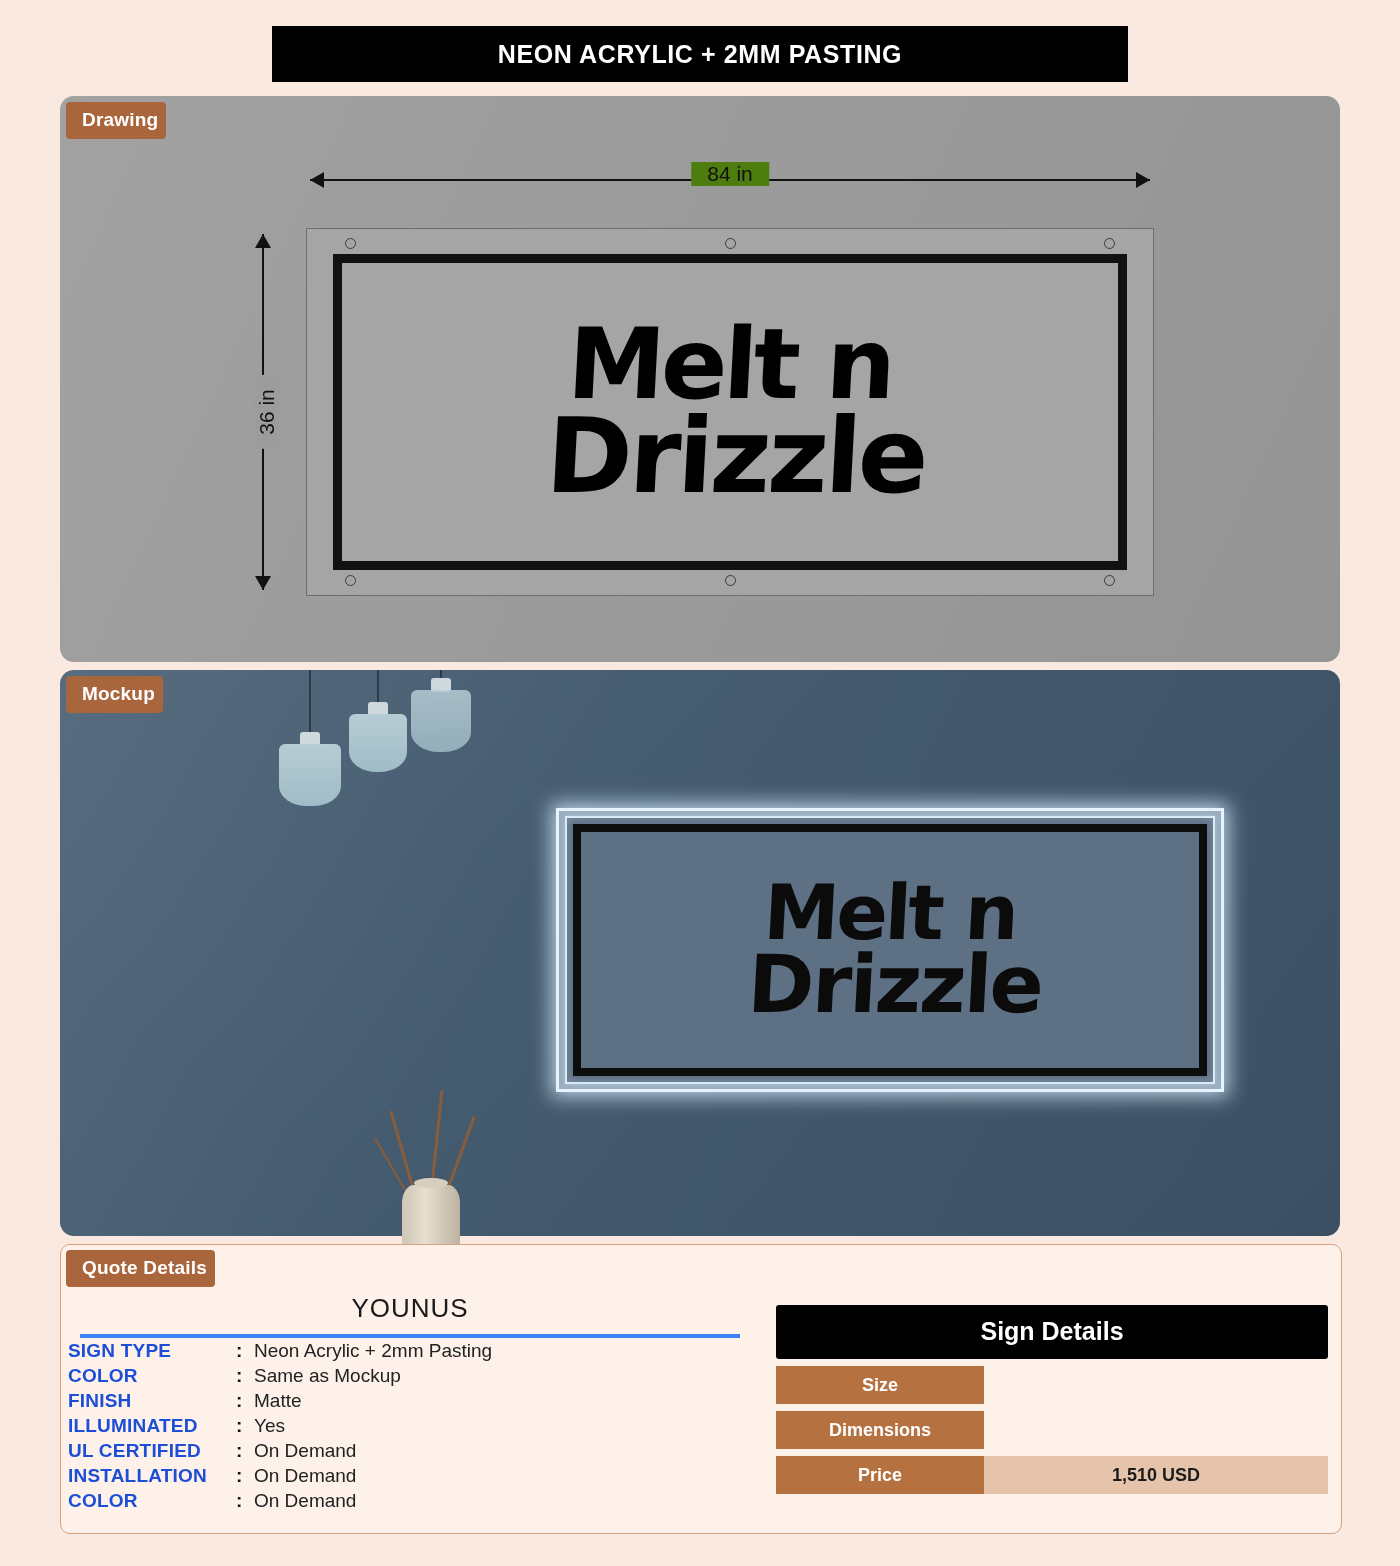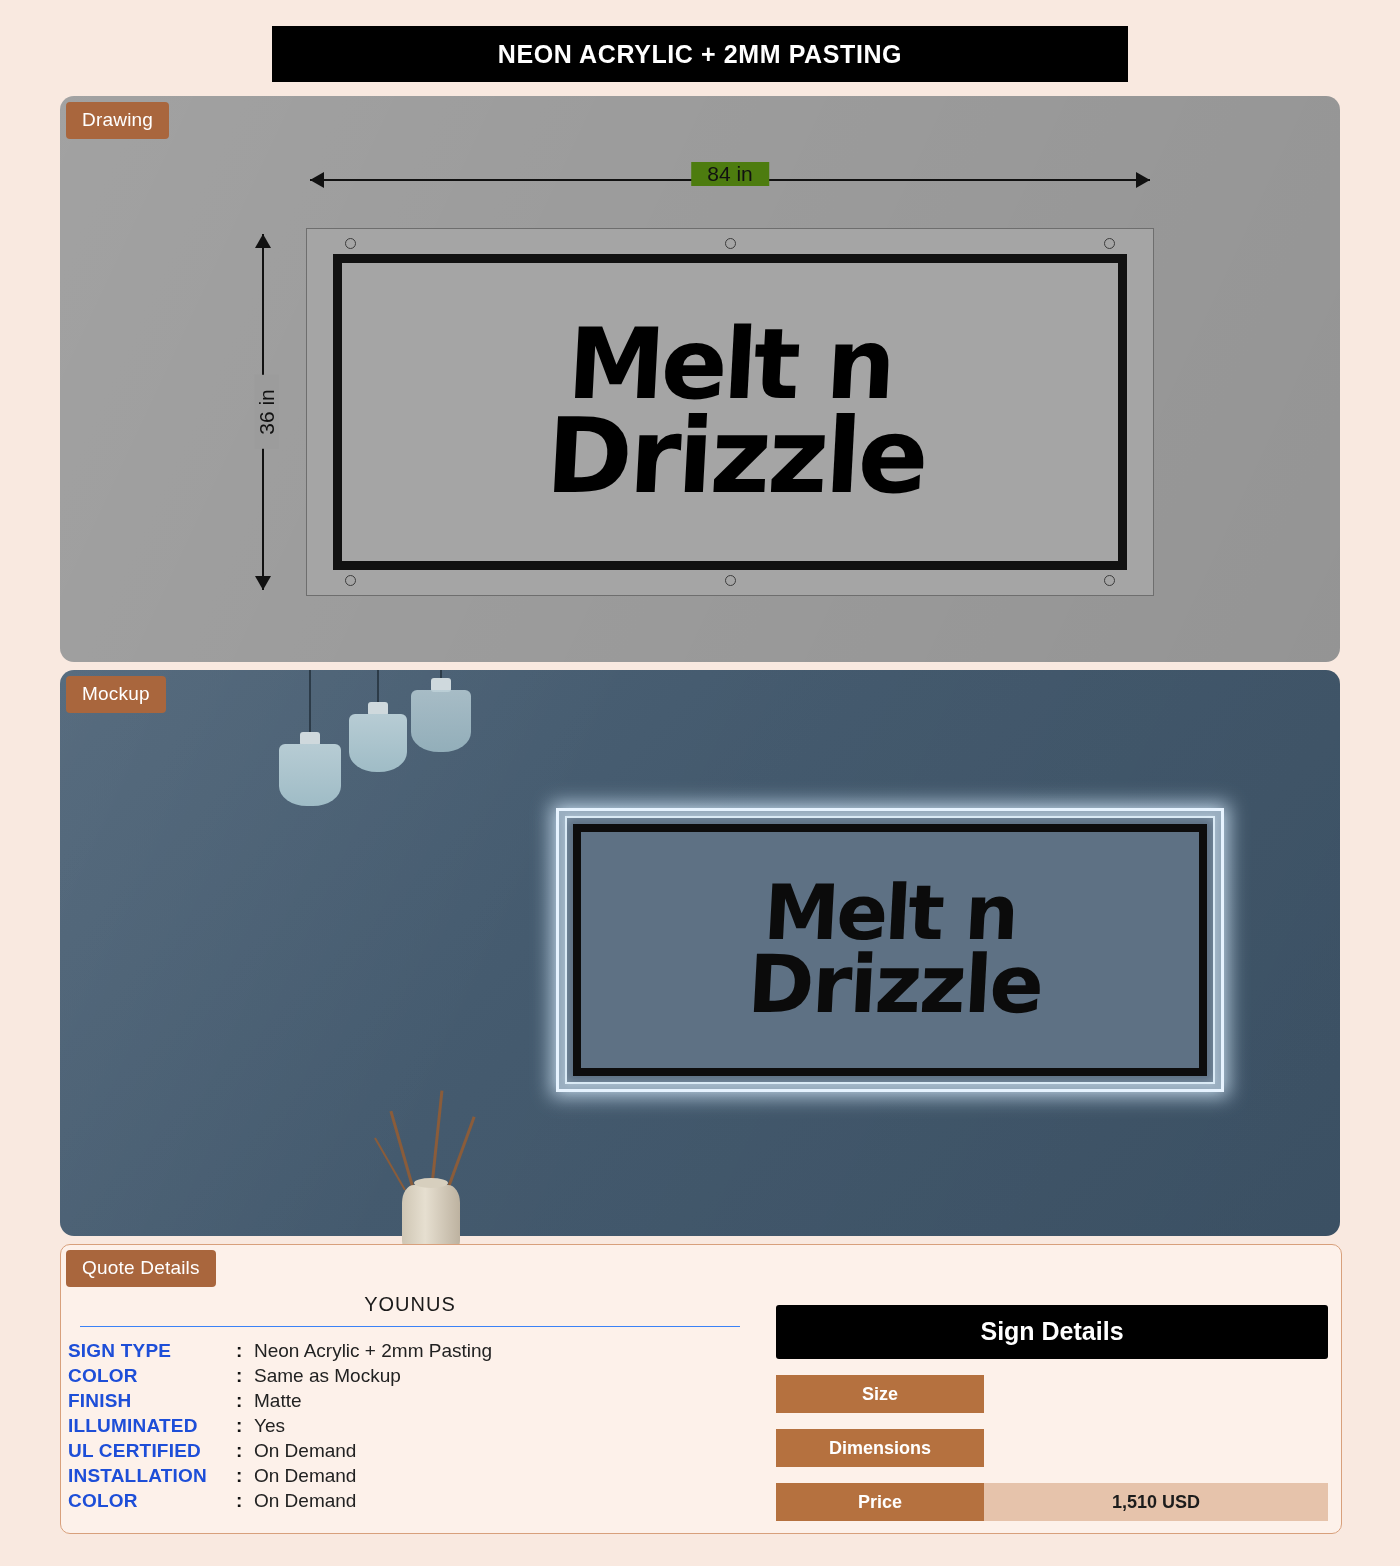--- a/index.html
+++ b/index.html
@@ -38,22 +38,22 @@
   .panel {
     position: absolute;
     border-radius: 14px;
     overflow: hidden;
   }
   .tag {
     position: absolute;
     background: #a9663d;
     color: #ffffff;
     font-size: 19px;
-    font-weight: normal;
-    padding: 7px 16px 8px 16px;
+    font-weight: bold;
+    padding: 7px 8px 8px 16px;
     border-radius: 4px;
     z-index: 20;
     letter-spacing: 0.2px;
   }
 
   
   #drawing-panel {
     left: 60px;
     top: 96px;
     width: 1280px;
@@ -311,25 +311,25 @@
     border-radius: 10px;
   }
   #tag-quote { left: 66px; top: 1250px; }
 
   .client-name {
     position: absolute;
     left: 80px;
     top: 1293px;
     width: 660px;
     text-align: center;
-    font-size: 20px;
+    font-size: 26px;
     letter-spacing: 1px;
     color: #1a1a1a;
     padding-bottom: 10px;
-    border-bottom: 1px solid #3b82f6;
+    border-bottom: 4px solid #3b82f6;
   }
 
   .spec-list {
     position: absolute;
     left: 68px;
     top: 1340px;
     width: 700px;
   }
   .spec-row {
     display: flex;
@@ -362,21 +362,21 @@
     background: #000;
     color: #fff;
     text-align: center;
     font-size: 25px;
     font-weight: bold;
     padding: 12px 0 13px 0;
     border-radius: 3px;
   }
   .sd-row {
     display: flex;
-    margin-top: 16px;
+    margin-top: 7px;
     height: 38px;
   }
   .sd-row .label {
     width: 208px;
     background: #b5713f;
     color: #ffffff;
     font-weight: bold;
     font-size: 18px;
     display: flex;
     align-items: center;

